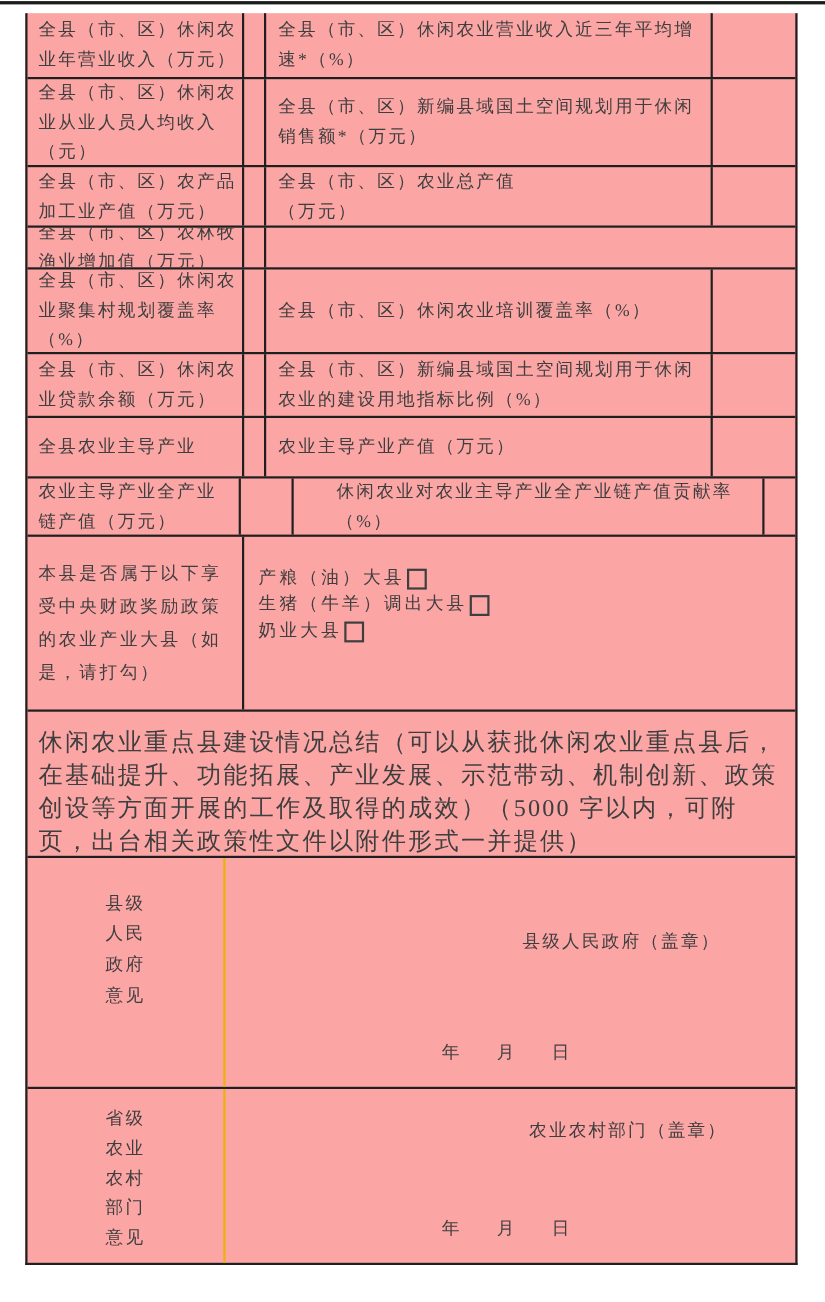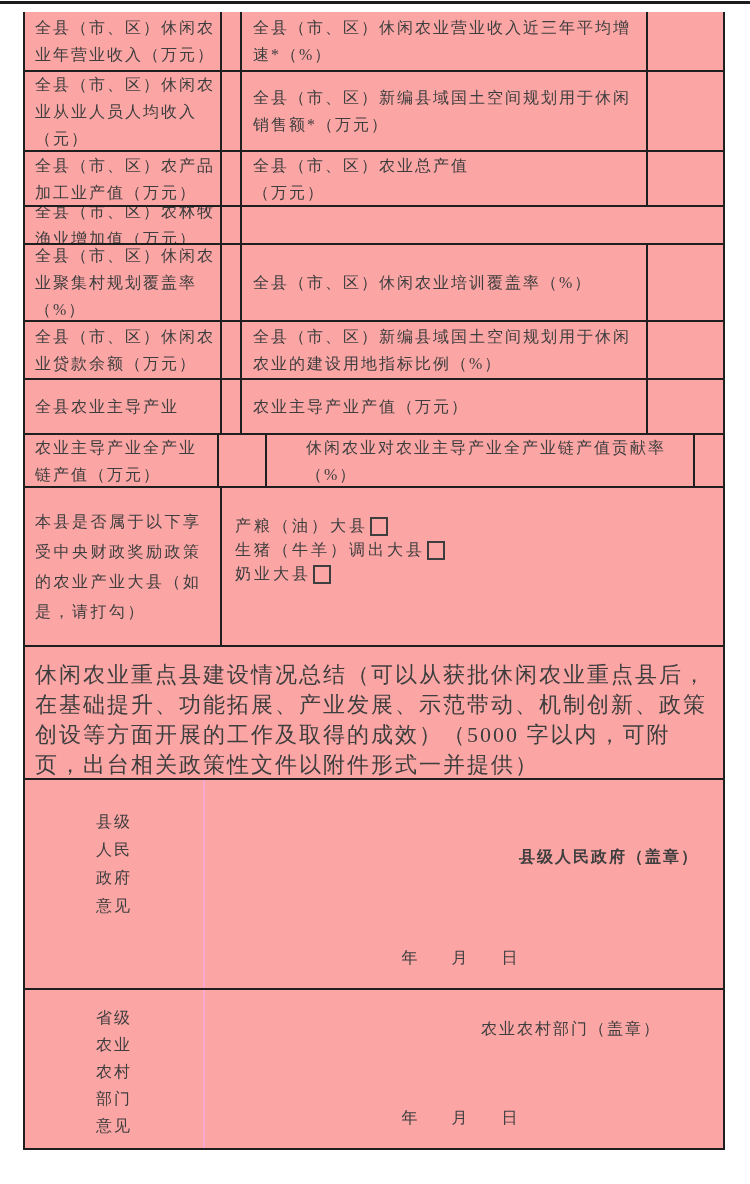--- a/index.html
+++ b/index.html
@@ -61,31 +61,31 @@
     border:2px solid #3e3e3e;margin-left:2px;
     vertical-align:middle;flex:0 0 auto;
   }
   .summary-cell{
     flex:1;box-sizing:border-box;
     padding:13px 12px 0 10px;
     font-size:22px;line-height:30px;letter-spacing:2px;
     white-space:pre-line;align-items:flex-start;display:flex;
   }
   .op-label{
-    width:180px;border-right:2px solid #f9a8d4;
+    width:180px;border-right:2px solid #eab308;
     box-sizing:border-box;
     display:flex;justify-content:center;align-items:flex-start;
     font-size:16px;letter-spacing:2px;
     white-space:pre-line;text-align:center;
   }
   .r11 .op-label{padding-top:28px;line-height:28px;}
   .r12 .op-label{padding-top:14px;line-height:27px;}
   .op-body{flex:1;display:flex;flex-direction:column;box-sizing:border-box;}
   .stamp-line{font-size:16px;letter-spacing:2px;line-height:26px;text-align:right;}
-  .r11 .stamp-line{margin-top:64px;padding-right:24px;font-weight:bold;}
+  .r11 .stamp-line{margin-top:64px;padding-right:68px;}
   .r12 .stamp-line{margin-top:26px;padding-right:62px;}
   .date-line{font-size:16px;letter-spacing:9px;line-height:26px;text-align:center;}
   .r11 .date-line{margin-top:75px;}
   .r12 .date-line{margin-top:63px;}
 </style>
 </head>
 <body>
 
 <div class="page">
   <div class="top-rule"></div>

